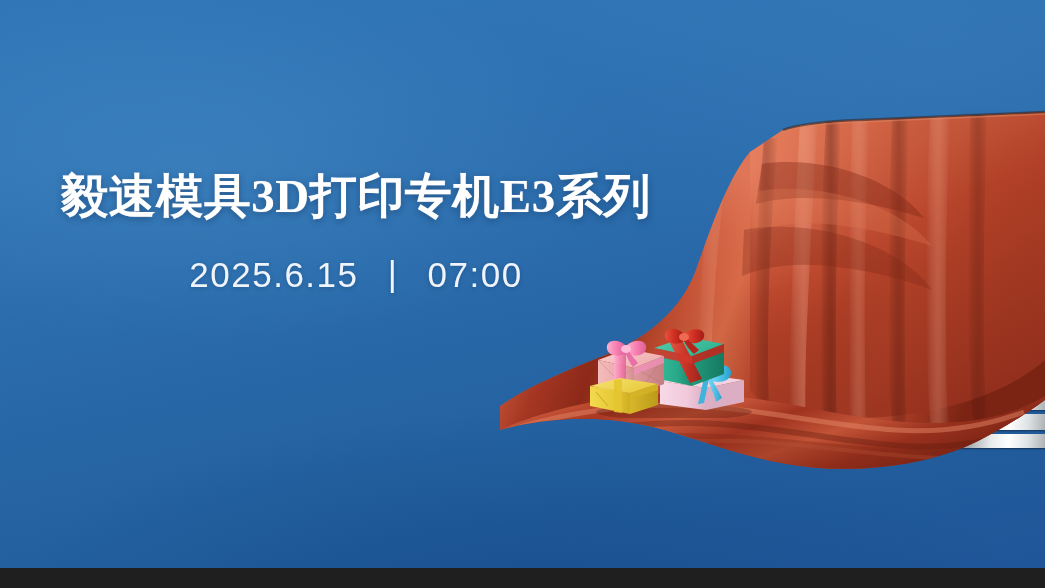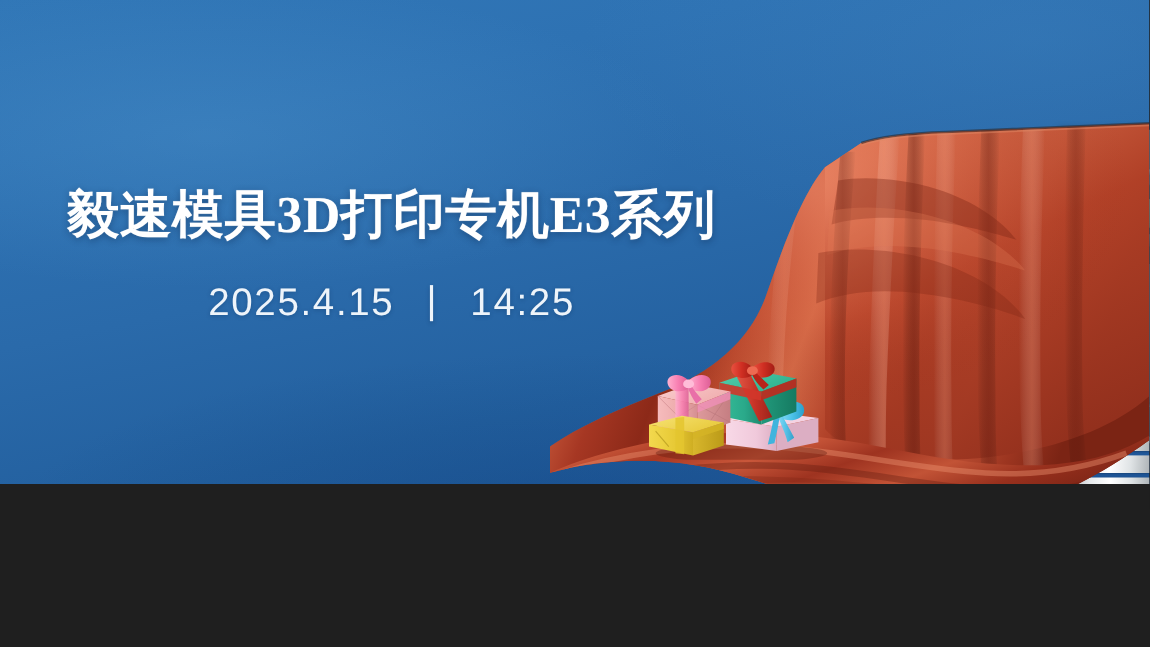--- a/index.html
+++ b/index.html
@@ -4,21 +4,21 @@
 <title>Event Banner</title>
 <style>
   html, body {
     margin: 0;
     padding: 0;
     background: #1f1f1f;
   }
   #banner {
     position: relative;
     width: 1045px;
-    height: 440px;
+    height: 568px;
     overflow: hidden;
     font-family: "Liberation Serif", "DejaVu Serif", serif;
     background: linear-gradient(168deg, #3177b7 0%, #2e72b3 22%, #2a6aaa 48%, #23609f 72%, #1f5699 100%);
   }
 
   
   .bg-glow {
     position: absolute;
     inset: 0;
     background:
@@ -433,19 +433,19 @@
         <path d="M44,87 L72,78 L72,84 L44,93 Z" fill="#d4b425" opacity="0.8"></path>
 
         <path d="M10,86 L22,100" stroke="#a98d17" stroke-width="1" opacity="0.6" fill="none"></path>
       </g>
     </svg>
   </div>
 
   <div class="text-block">
     <div class="title-line">毅速模具3D打印专机E3系列</div>
     <div class="datetime">
-      <span>2025.4.15</span>
+      <span>2025.6.15</span>
       <span class="sep">|</span>
-      <span>14:25</span>
+      <span>07:00</span>
     </div>
   </div>
 
 </div>
 
 </body></html>

